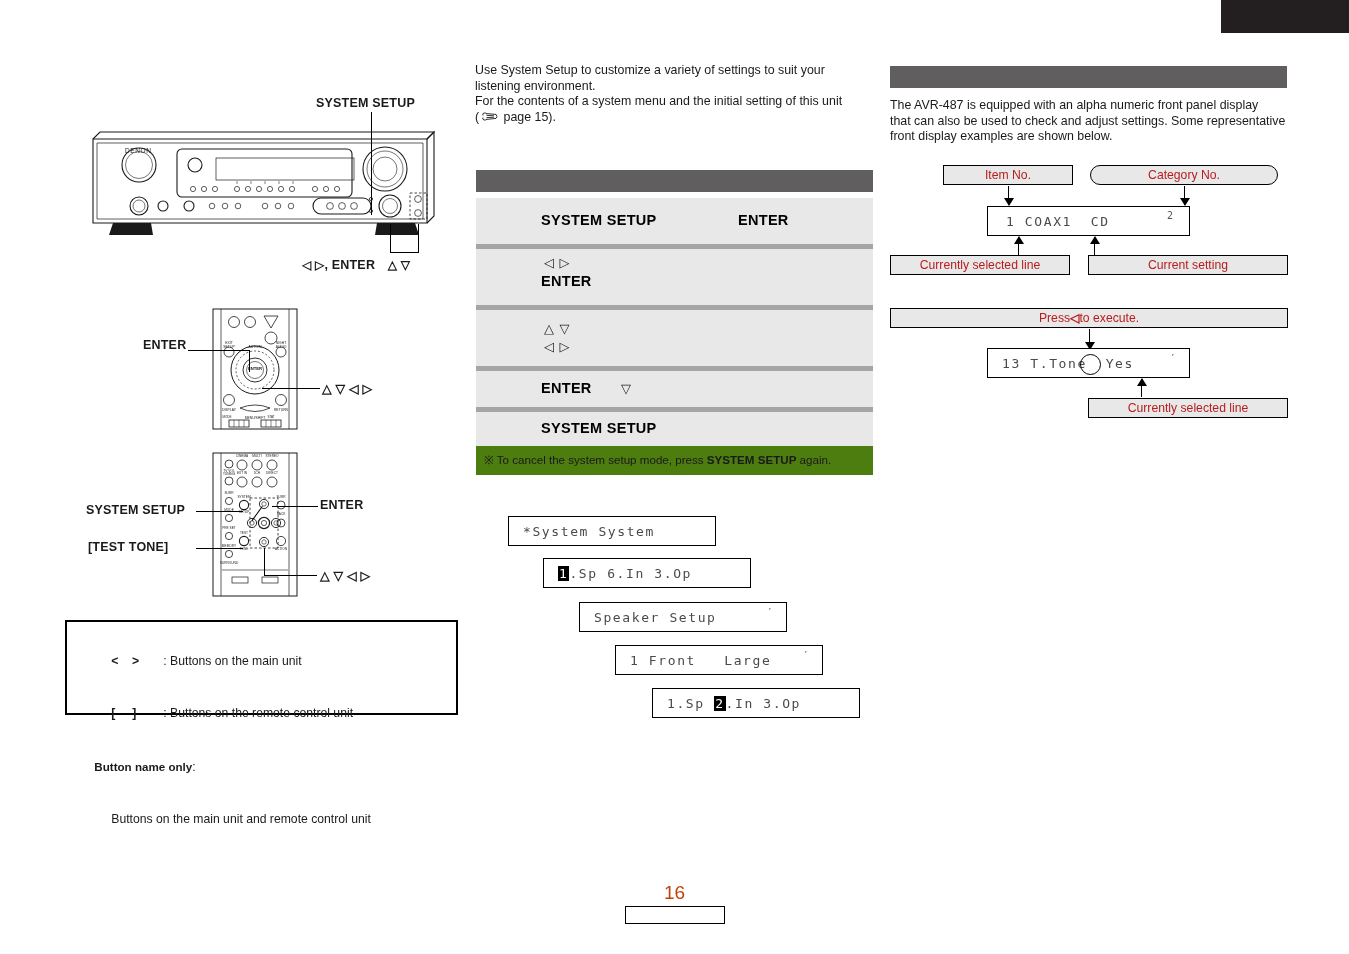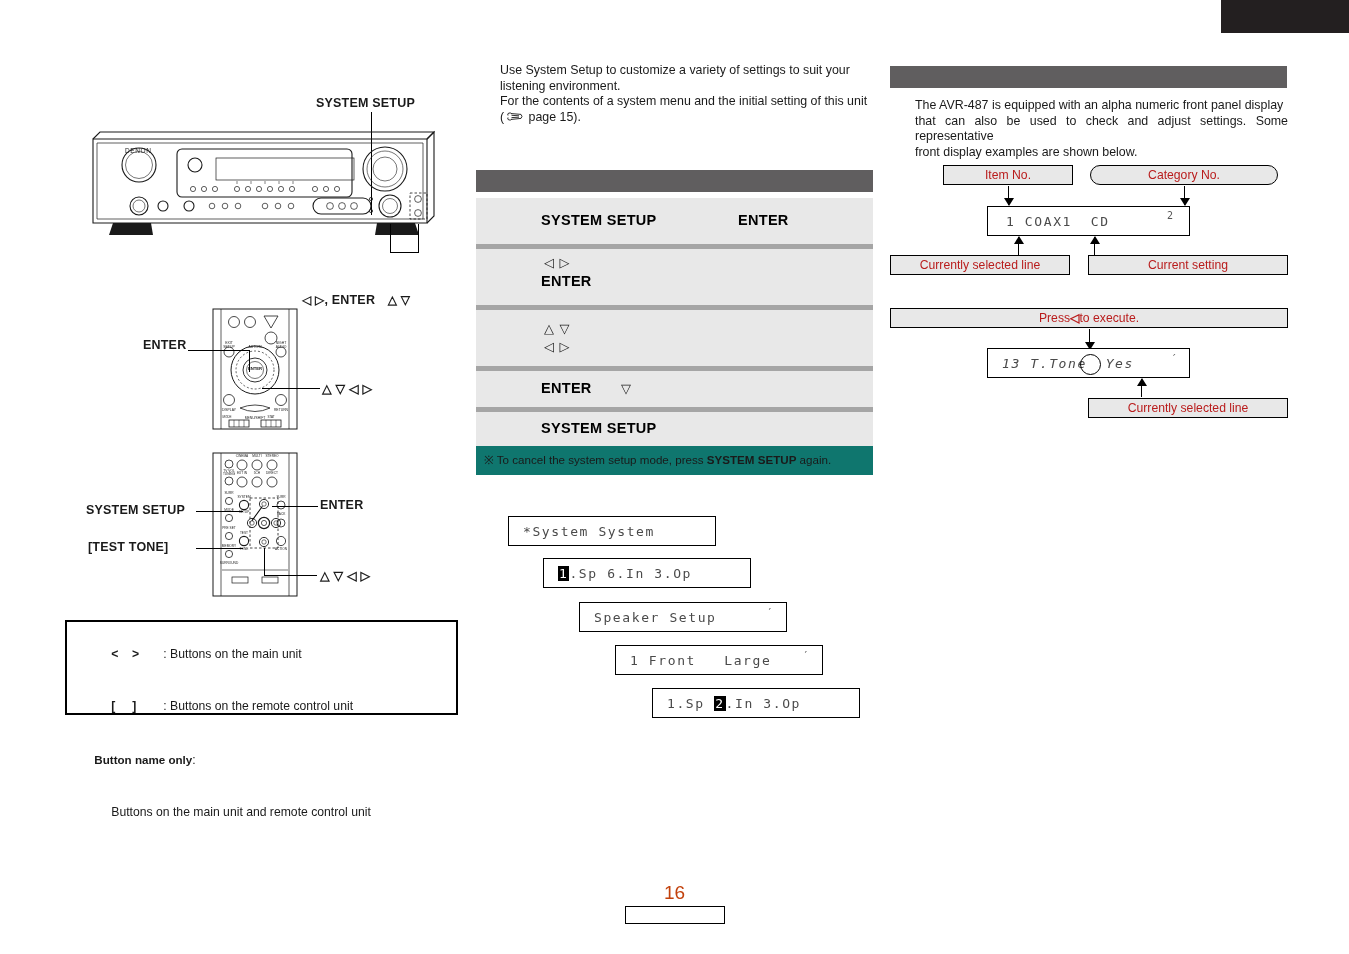--- a/index.html
+++ b/index.html
@@ -17,36 +17,36 @@
   }
   .arrow-glyph{font-size:12px;}
 
   
   #receiver-fig{left:85px;top:125px;width:350px;height:120px;}
 
   
   .leader{background:#000;}
 
   .body-text{
-    font-size:12.4px;line-height:15.6px;text-align:justify;color:#1a1a1a;margin-left:25px;
+    font-size:12.4px;line-height:15.6px;text-align:justify;color:#1a1a1a;
   }
   .body-text.last-line{text-align:left;}
 
   #proc-header{
     left:476px;top:170px;width:397px;height:22px;background:#605e5f;
   }
   #proc-table{left:476px;top:198px;width:397px;}
   .proc-row{background:#e8e8e8;position:relative;box-sizing:border-box;}
   .proc-sep{height:5px;background:#a5a5a5;}
   .proc-txt{
     font-weight:bold;font-size:14.5px;letter-spacing:.3px;color:#000;
   }
   .proc-arrows{font-size:13px;font-weight:normal;letter-spacing:1px;}
   .proc-note{
-    background:#0f766e;font-size:11.6px;padding:6px 0 8px 8px;box-sizing:border-box;
+    background:#4d7c0f;font-size:11.6px;padding:6px 0 8px 8px;box-sizing:border-box;
   }
   .proc-note b{font-weight:bold;}
 
   
   .lcd{
     border:1.4px solid #000;background:#fff;box-sizing:border-box;
     position:absolute;display:flex;align-items:center;
   }
   .lcd-text{
     font-family:"DejaVu Sans Mono","Liberation Mono",monospace;
@@ -190,21 +190,21 @@
       <circle cx="333" cy="88" r="3.4" stroke-width="0.7"></circle>
     </g>
     <text x="40" y="28" font-family="Liberation Sans, sans-serif" font-size="6.5" letter-spacing="0.6" fill="#1a1a1a">DENON</text>
   </svg>
 </div>
 
 <div class="abs leader" style="left:390px;top:224px;width:1.4px;height:29px;"></div>
 <div class="abs leader" style="left:418px;top:224px;width:1.4px;height:29px;"></div>
 <div class="abs leader" style="left:390px;top:252px;width:29px;height:1.4px;"></div>
 
-<div class="abs callout-label" style="left:302px;top:258px;margin-top:35px;">
+<div class="abs callout-label" style="left:302px;top:258px;">
   <span class="arrow-glyph">◁ ▷</span><span>, </span><span>ENTER</span>
   <span style="margin-left:9px;" class="arrow-glyph">△ ▽</span>
 </div>
 
 <div class="abs" style="left:212px;top:308px;width:86px;height:122px;">
   <svg width="86" height="122" viewBox="0 0 86 122" xmlns="http://www.w3.org/2000/svg">
     <g fill="none" stroke="#1a1a1a" stroke-width="1">
       <rect x="1" y="1" width="84" height="120"></rect>
       <path d="M9 1 L9 121" stroke-width="0.7"></path>
       <path d="M77 1 L77 121" stroke-width="0.7"></path>
@@ -339,21 +339,21 @@
 
 <div class="abs callout-label" style="left:320px;top:498px;">ENTER</div>
 <div class="abs leader" style="left:272px;top:506px;width:46px;height:1.4px;"></div>
 <div class="abs leader" style="left:262px;top:506px;width:1.4px;height:18px;transform:rotate(36deg);transform-origin:top left;"></div>
 
 <div class="abs leader" style="left:264px;top:548px;width:1.4px;height:28px;"></div>
 <div class="abs leader" style="left:264px;top:575px;width:53px;height:1.4px;"></div>
 <div class="abs callout-label" style="left:320px;top:568px;">△ ▽ ◁ ▷</div>
 
 <div class="abs" id="legend-box">
-  <div style="padding:6px 0 0 24px;">
+  <div style="padding:13px 0 0 24px;">
     <div class="legend-line">
       <span style="display:inline-block;width:52px;font-weight:bold;">&lt;    &gt;</span><span>: Buttons on the main unit</span>
     </div>
     <div class="legend-line">
       <span style="display:inline-block;width:52px;font-weight:bold;">[     ]</span><span>: Buttons on the remote control unit</span>
     </div>
     <div class="legend-line" style="margin-left:-17px;">
       <span class="legend-bold">Button name only</span><span style="font-size:12.2px;">:</span>
     </div>
     <div class="legend-line" style="margin-left:0px;">
@@ -466,21 +466,21 @@
 <div class="callbox" style="left:1088px;top:255px;width:200px;height:20px;">Current setting</div>
 
 <div class="callbox" style="left:890px;top:308px;width:398px;height:20px;">
   <span>Press </span>
     <span style="font-weight:bold;">◁</span>
     <span> to execute.</span>
 </div>
 
 <div class="vline arrow-down" style="left:1089px;top:329px;height:20px;"></div>
 
-<div class="lcd" style="left:987px;top:348px;width:203px;height:30px;font-style:italic;">
+<div class="lcd" style="left:987px;top:348px;width:203px;height:30px;">
   <span class="lcd-text" style="padding-left:14px;">13 T.Tone  Yes</span>
   <span class="lcd-circle" style="left:92px;top:5px;"></span>
   <span class="lcd-tick">′</span>
 </div>
 
 <div class="vline arrow-up" style="left:1141px;top:379px;height:18px;"></div>
 
 <div class="callbox" style="left:1088px;top:398px;width:200px;height:20px;">Currently selected line</div>
 
 <div class="abs" id="page-no">16</div>

